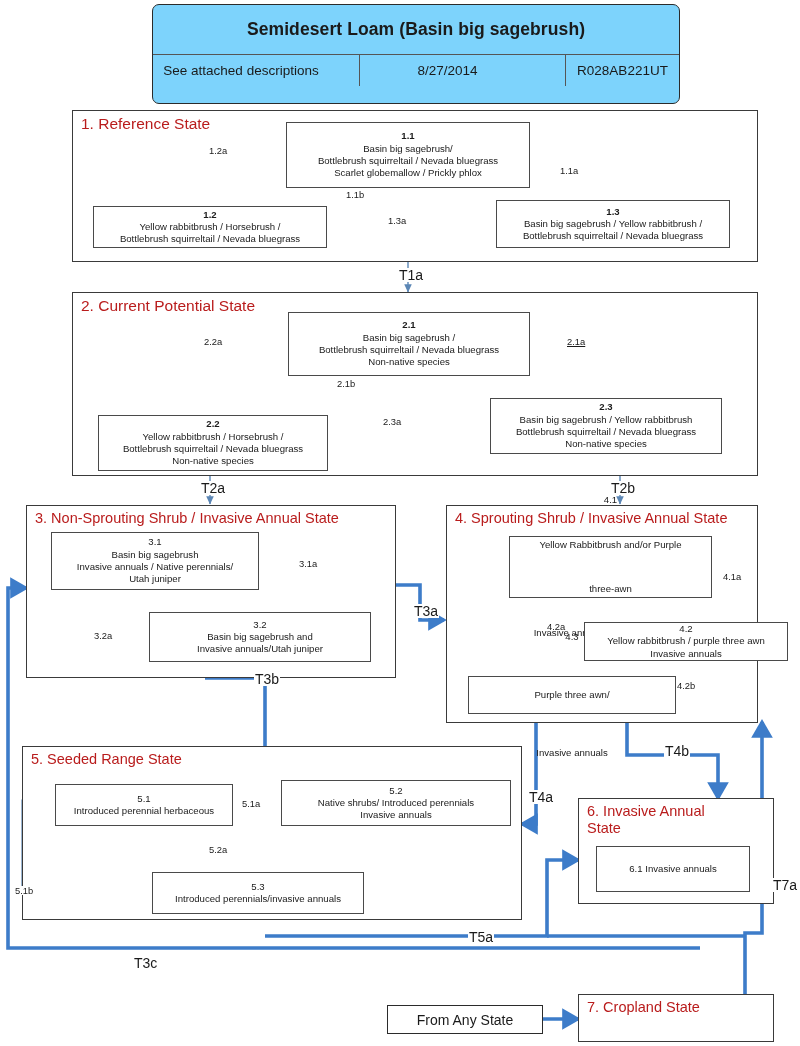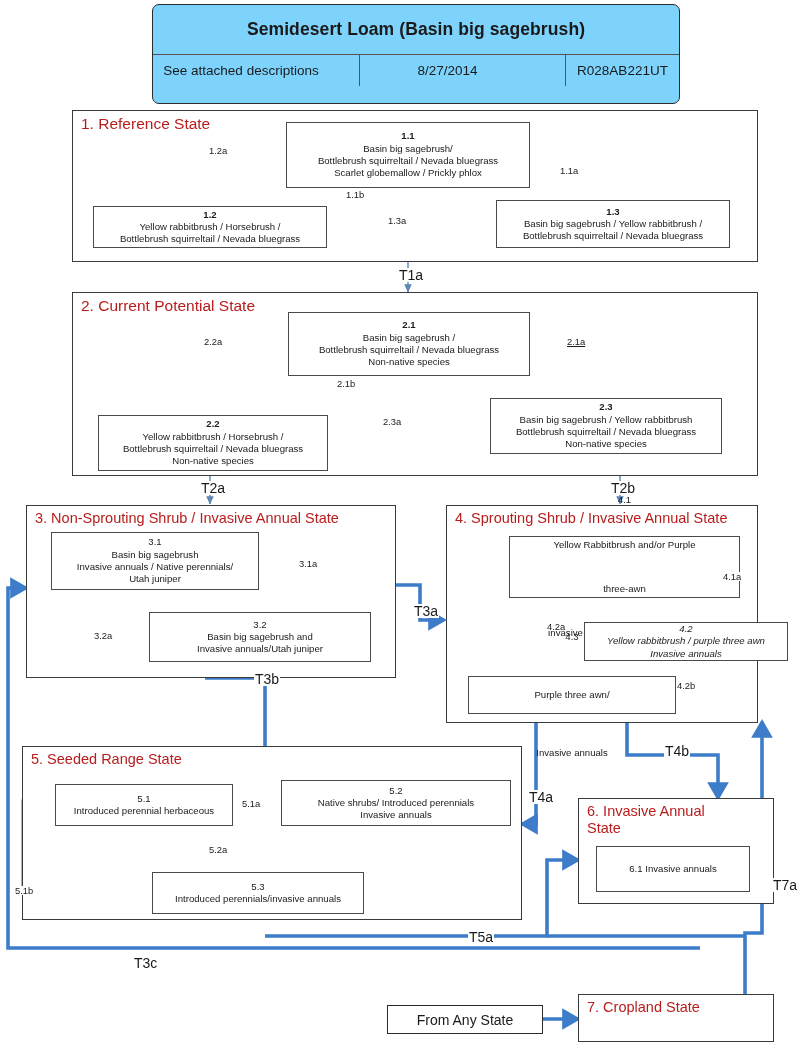--- a/index.html
+++ b/index.html
@@ -224,27 +224,27 @@
   <div class="lbl" style="left:298px; top:559px;">3.1a</div>
   <div class="lbl" style="left:93px; top:631px;">3.2a</div>
 
   <div class="lbl t" style="left:413px; top:604px;">T3a</div>
   <div class="lbl t" style="left:254px; top:672px;">T3b</div>
   <div class="lbl t" style="left:133px; top:956px;">T3c</div>
 
   <div class="state" style="left:446px; top:505px; width:312px; height:218px;">
     <div class="state-title">4. Sprouting Shrub / Invasive Annual State</div>
   </div>
-  <div class="phase" style="left:509px; top:536px; width:231px; height:62px;gap:32px;">
+  <div class="phase" style="left:509px; top:536px; width:203px; height:62px;gap:32px;">
     <div class="pid norm">4.1</div>
     <div class="pline">Yellow Rabbitbrush and/or Purple</div>
     <div class="pline">three-awn</div>
     <div class="pline">Invasive annuals / Native perennials</div>
   </div>
-  <div class="phase" style="left:584px; top:622px; width:204px; height:39px;font-style:italic;">
+  <div class="phase" style="left:584px; top:622px; width:204px; height:39px;">
     <div class="pid norm">4.2</div>
     <div class="pline">Yellow rabbitbrush / purple three awn</div>
     <div class="pline">Invasive annuals</div>
   </div>
   <div class="phase" style="left:468px; top:676px; width:208px; height:38px;gap:46px;">
     <div class="pid norm">4.3</div>
     <div class="pline">Purple three awn/</div>
     <div class="pline">Invasive annuals</div>
   </div>
   <div class="lbl" style="left:722px; top:572px;">4.1a</div>

